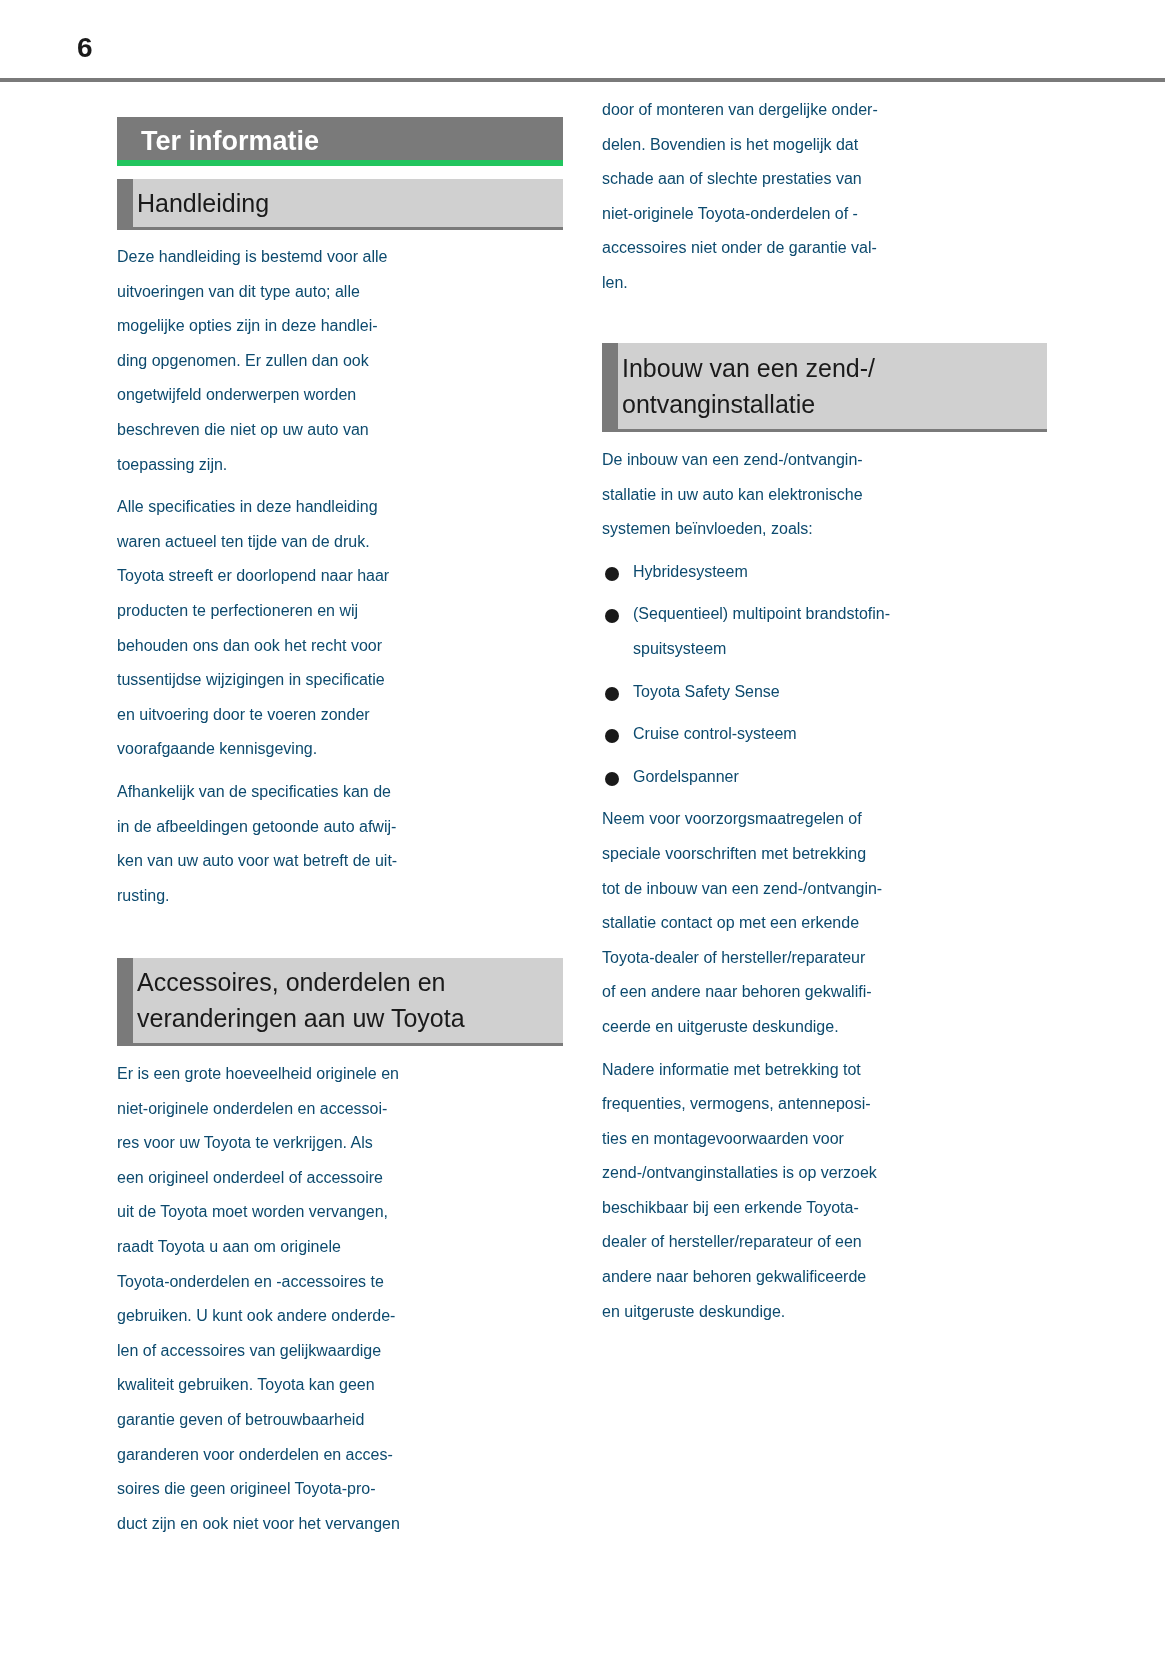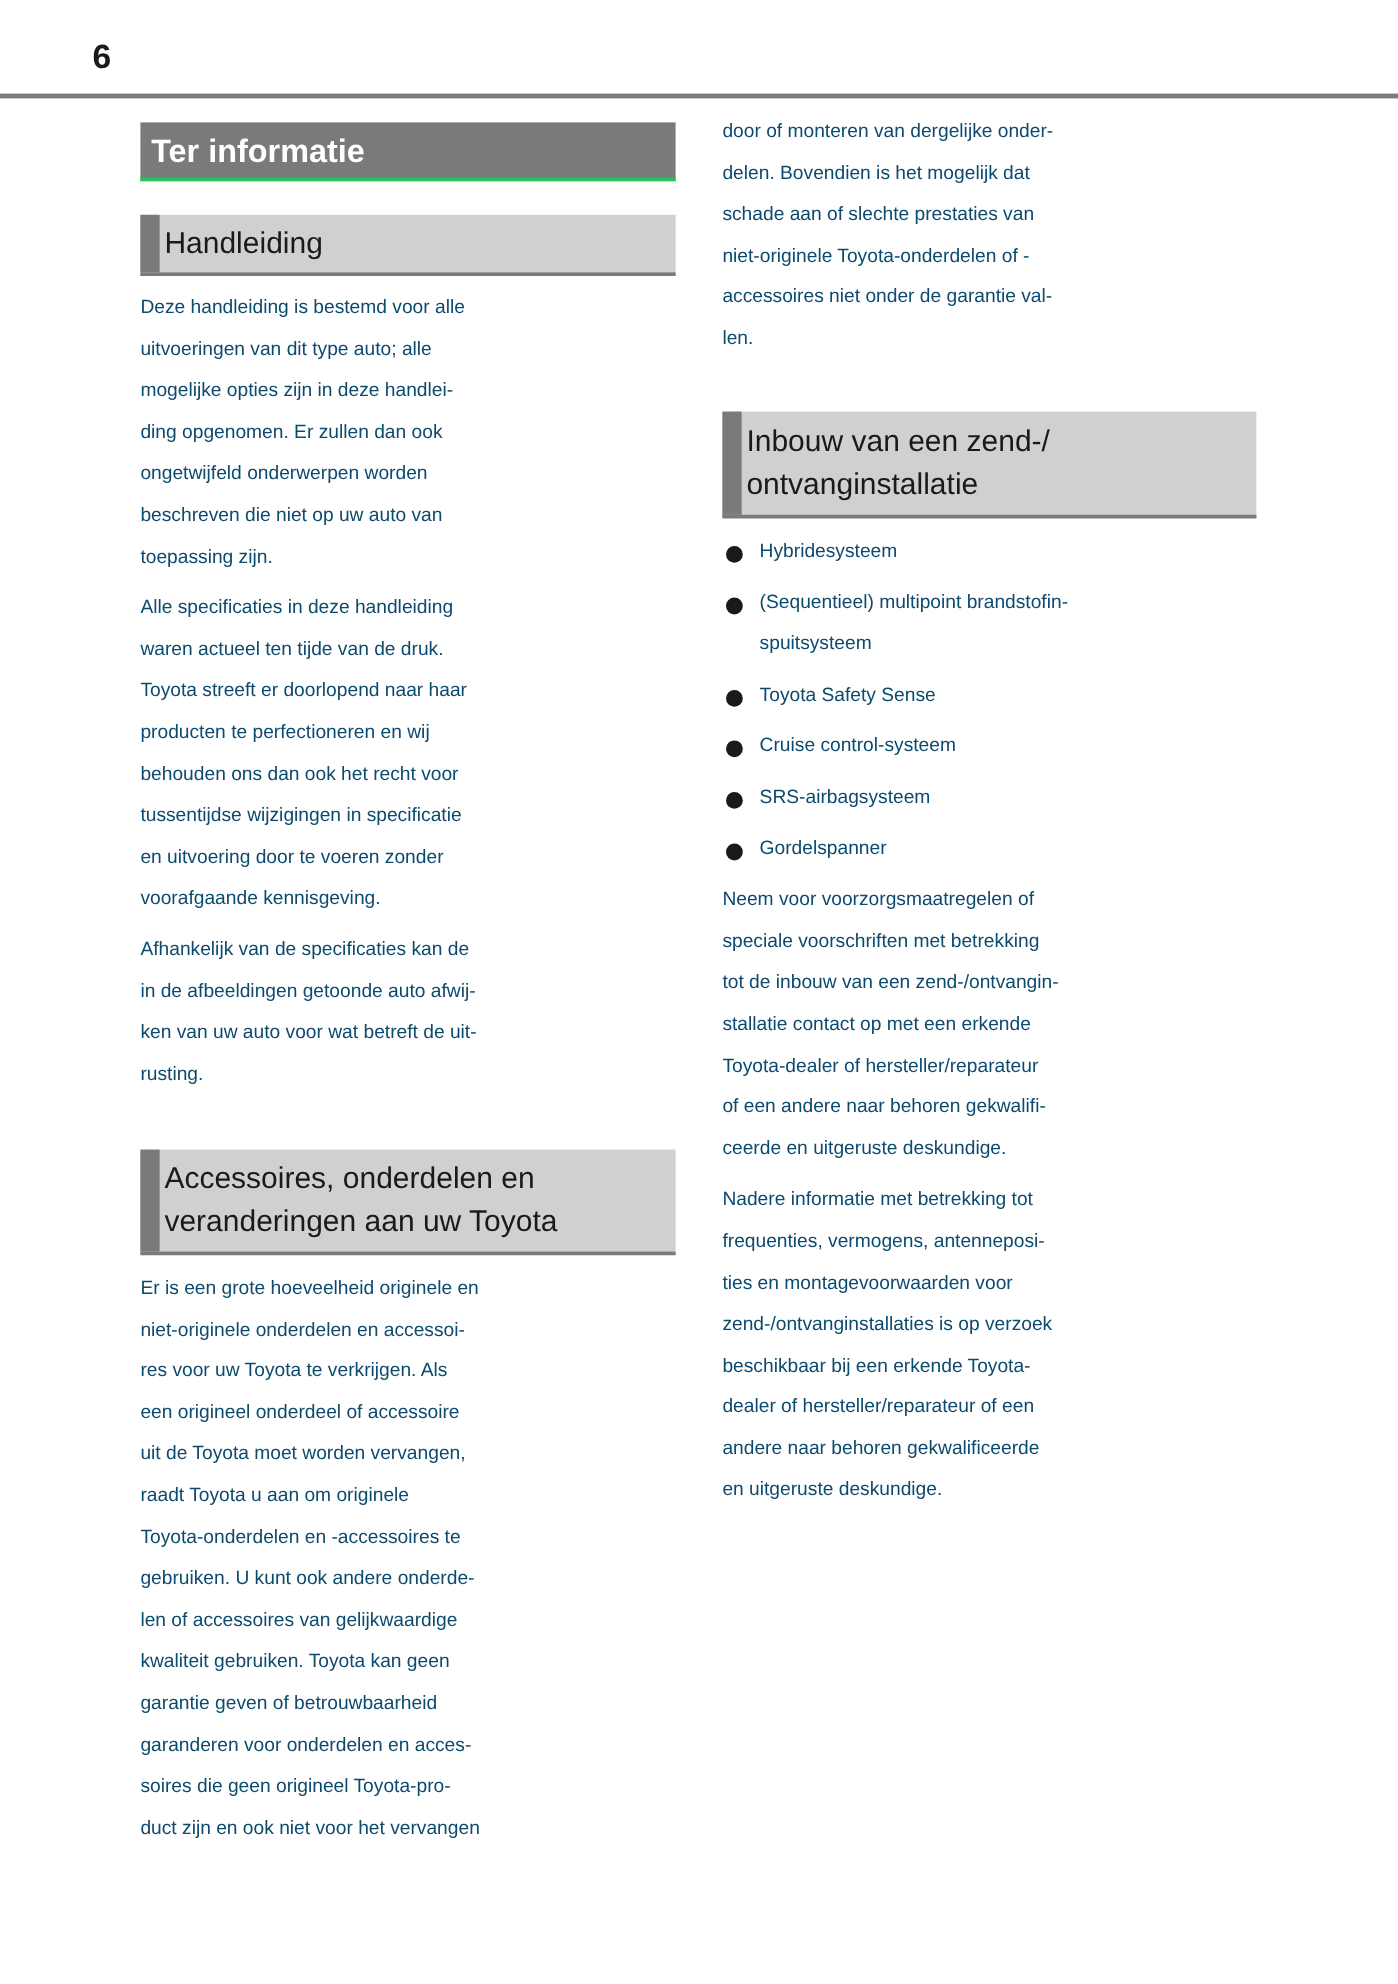--- a/index.html
+++ b/index.html
@@ -47,23 +47,24 @@
     .chapter-bar {
       position: absolute;
       left: 0;
       width: 100%;
       background: #7a7a7a;
       color: #ffffff;
       font-weight: bold;
       font-size: 27px;
       line-height: 48px;
       height: 49px;
-      padding-left: 9px;
+      padding-left: 24px;
       box-sizing: border-box;
-      border-bottom: 3px solid #22c55e;
+      border-bottom: 6px solid #22c55e;
+      margin-top: 15px;
     }
     .section-heading {
       position: absolute;
       left: 0;
       width: 100%;
       background: #d0d0d0;
       border-bottom: 3px solid #7a7a7a;
       box-sizing: border-box;
       padding-left: 20px;
       font-weight: normal;
@@ -179,27 +180,29 @@
 schade aan of slechte prestaties van
 niet-originele Toyota-onderdelen of -
 accessoires niet onder de garantie val-
 len.</p>
     </div>
 
     <div class="section-heading" style="top:343px; height:89px; padding-top:7px; white-space:pre-line;">Inbouw van een zend-/
 ontvanginstallatie</div>
 
     <div class="text-block" style="top:443px;">
+      <p>De inbouw van een zend-/ontvangin-
+stallatie in uw auto kan elektronische
+systemen beïnvloeden, zoals:</p>
       <ul class="bullet-list">
         <li><span class="bullet-dot"></span><span>Hybridesysteem</span></li>
         <li><span class="bullet-dot"></span><span>(Sequentieel) multipoint brandstofin-
 spuitsysteem</span></li>
         <li><span class="bullet-dot"></span><span>Toyota Safety Sense</span></li>
         <li><span class="bullet-dot"></span><span>Cruise control-systeem</span></li>
-        <li><span class="bullet-dot"></span><span>SRS-airbagsysteem</span></li>
         <li><span class="bullet-dot"></span><span>Gordelspanner</span></li>
       </ul>
       <p>Neem voor voorzorgsmaatregelen of
 speciale voorschriften met betrekking
 tot de inbouw van een zend-/ontvangin-
 stallatie contact op met een erkende
 Toyota-dealer of hersteller/reparateur
 of een andere naar behoren gekwalifi-
 ceerde en uitgeruste deskundige.</p>
       <p>Nadere informatie met betrekking tot

